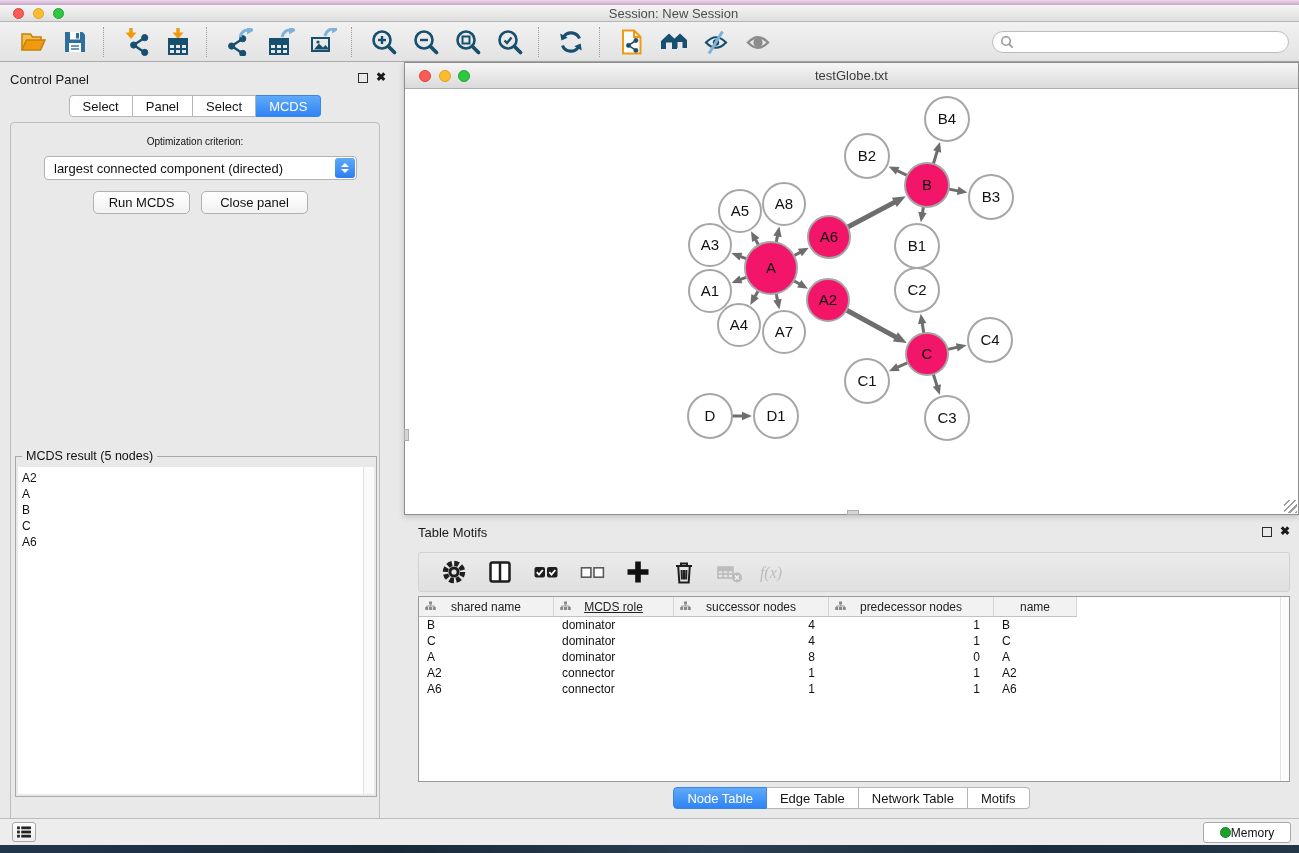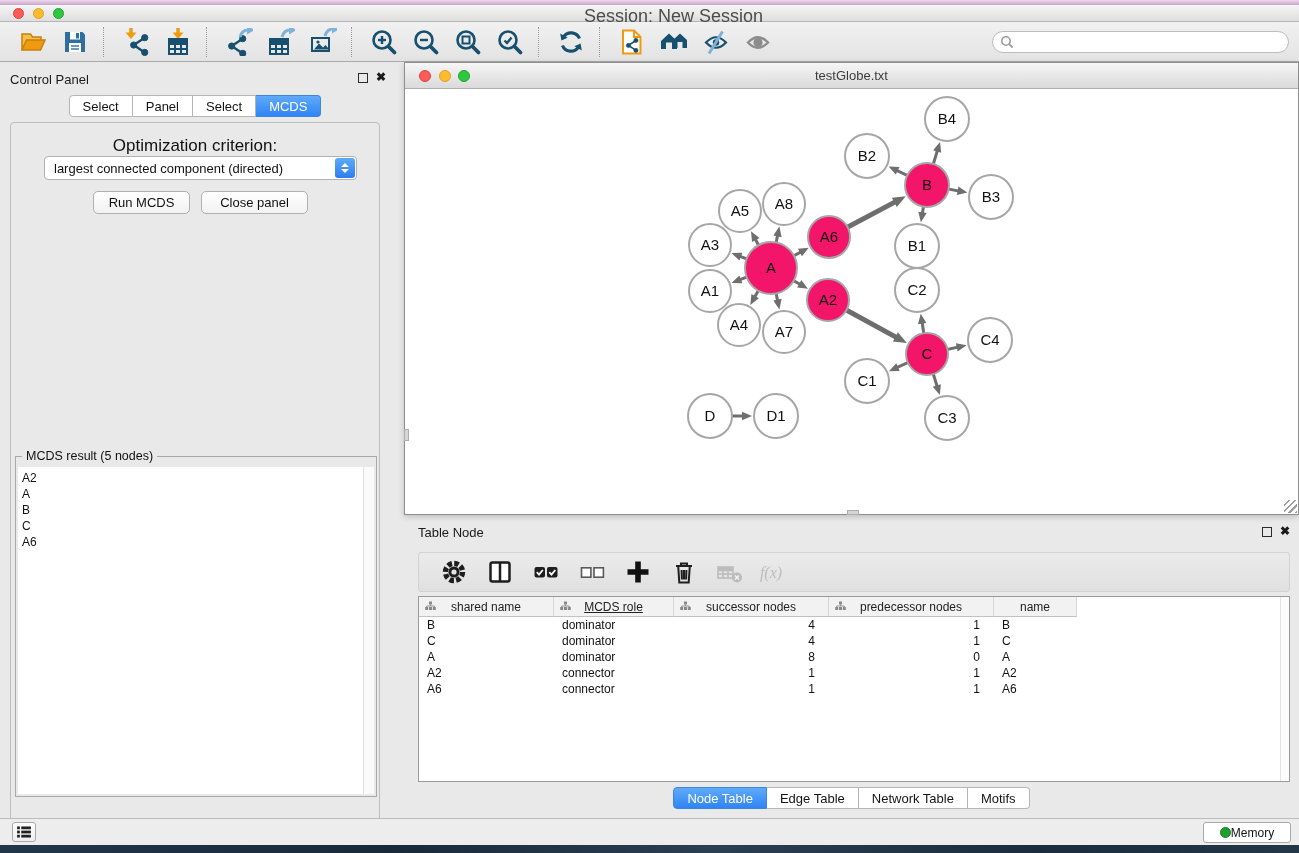--- a/index.html
+++ b/index.html
@@ -9,21 +9,21 @@
 
   .desktop-top { position:absolute; left:0; top:0; width:1299px; height:5px;
     background:linear-gradient(#ecd9ec,#c9a6ca); }
   .desktop-bottom { position:absolute; left:0; top:845px; width:1299px; height:8px;
     background:linear-gradient(90deg,#22364a,#18293a 30%,#2b3f52 55%,#1a2c3d 80%,#233749); }
 
   
   .titlebar { position:absolute; left:0; top:5px; width:1299px; height:17px;
     background:linear-gradient(#f5f5f5,#dedede); border-bottom:1px solid #b6b6b6; }
   .titlebar .title { position:absolute; left:0; right:0; top:1px; text-align:center;
-    font-size:18px; color:#4c4c4c;margin-left:48px; }
+    font-size:13px; color:#4c4c4c;margin-left:48px; }
   .tl { position:absolute; top:3px; width:11px; height:11px; border-radius:50%; }
   .tl.r { background:#fc5b57; border:1px solid #dd4340; }
   .tl.y { background:#fdbc2e; border:1px solid #dfa023; }
   .tl.g { background:#2bc840; border:1px solid #24a232; }
 
   
   .toolbar { position:absolute; left:0; top:22px; width:1299px; height:40px;
     background:linear-gradient(#f1f1f1,#e3e3e3); border-bottom:1px solid #a9a9a9;
     display:flex; align-items:center; padding-left:10px; }
   .tbtn { width:32px; height:34px; display:flex; align-items:center; justify-content:flex-end; margin:0 5px; }
@@ -43,21 +43,21 @@
 
   .seg { display:inline-flex; }
   .seg .tab { background:#fff; border:1px solid #b5b5b5; border-left:none; padding:2px 13px;
     font-size:13px; color:#141414; height:22px; line-height:17px; }
   .seg .tab:first-child { border-left:1px solid #b5b5b5; border-radius:4px 0 0 4px; }
   .seg .tab:last-child { border-radius:0 4px 4px 0; }
   .seg .tab.active { background:linear-gradient(#60aaf9,#2f84f5); border-color:#3a86e2; color:#fff; }
 
   .cp-box { position:absolute; left:10px; top:60px; width:370px; height:743px;
     border:1px solid #bdbdbd; border-radius:4px; }
-  .opt-label { position:absolute; left:0; right:0; top:13px; text-align:center; font-size:17px; color:#111; }
+  .opt-label { position:absolute; left:0; right:0; top:13px; text-align:center; font-size:10px; color:#111; }
   .dropdown { position:absolute; left:33px; top:33px; width:313px; height:24px; background:#fff;
     border:1px solid #b2b2b2; border-radius:4px; display:flex; align-items:center; }
   .dropdown .dd-text { flex:1; font-size:13px; color:#111; padding-left:9px; white-space:nowrap; overflow:hidden; }
   .dd-stepper { width:20px; height:20px; margin-right:1px; border-radius:3px;
     background:linear-gradient(#5faaf9,#2e7df2); display:flex; flex-direction:column;
     align-items:center; justify-content:center; gap:2px; }
   .dd-stepper span { width:0; height:0; border-left:4px solid transparent; border-right:4px solid transparent; }
   .dd-up { border-bottom:4px solid #fff; }
   .dd-down { border-top:4px solid #fff; }
   .cp-btn { position:absolute; top:68px; height:23px; background:linear-gradient(#ffffff,#f2f2f2);
@@ -515,21 +515,21 @@
             <text x="371" y="332" text-anchor="middle" font-size="15" font-family="'Liberation Sans',sans-serif" fill="#111111">D1</text>
           </g>
         </svg>
     </div>
     <div class="h-left"></div>
     <div class="h-bottom"></div>
     <div class="resize-grip"></div>
   </div>
 
   <div class="table-panel">
-    <div class="tp-title">Table Node</div>
+    <div class="tp-title">Table Motifs</div>
     <span class="panel-float" style="left:858px; top:12px;"></span>
     <span class="panel-close" style="left:876px; top:9px;">✖</span>
 
     <div class="tp-toolbar" id="tp-toolbar">
         <div class="tbtn">
           <svg width="28" height="28" viewBox="0 0 28 28">
             <circle cx="14" cy="14" r="8.6" fill="none" stroke="#1e1e1e" stroke-width="5.2" stroke-dasharray="4.5 2.25"></circle>
             <circle cx="14" cy="14" r="5.6" fill="#1e1e1e"></circle>
             <circle cx="14" cy="14" r="2.6" fill="#e5e5e5"></circle>
           </svg>

